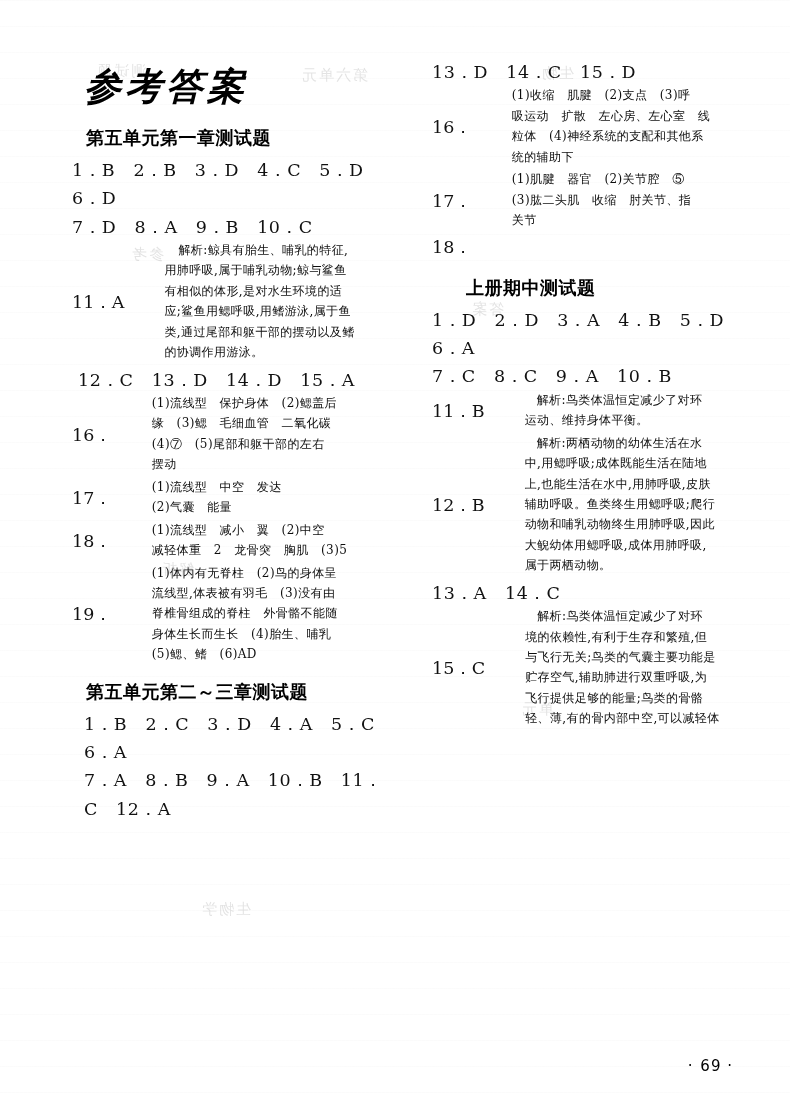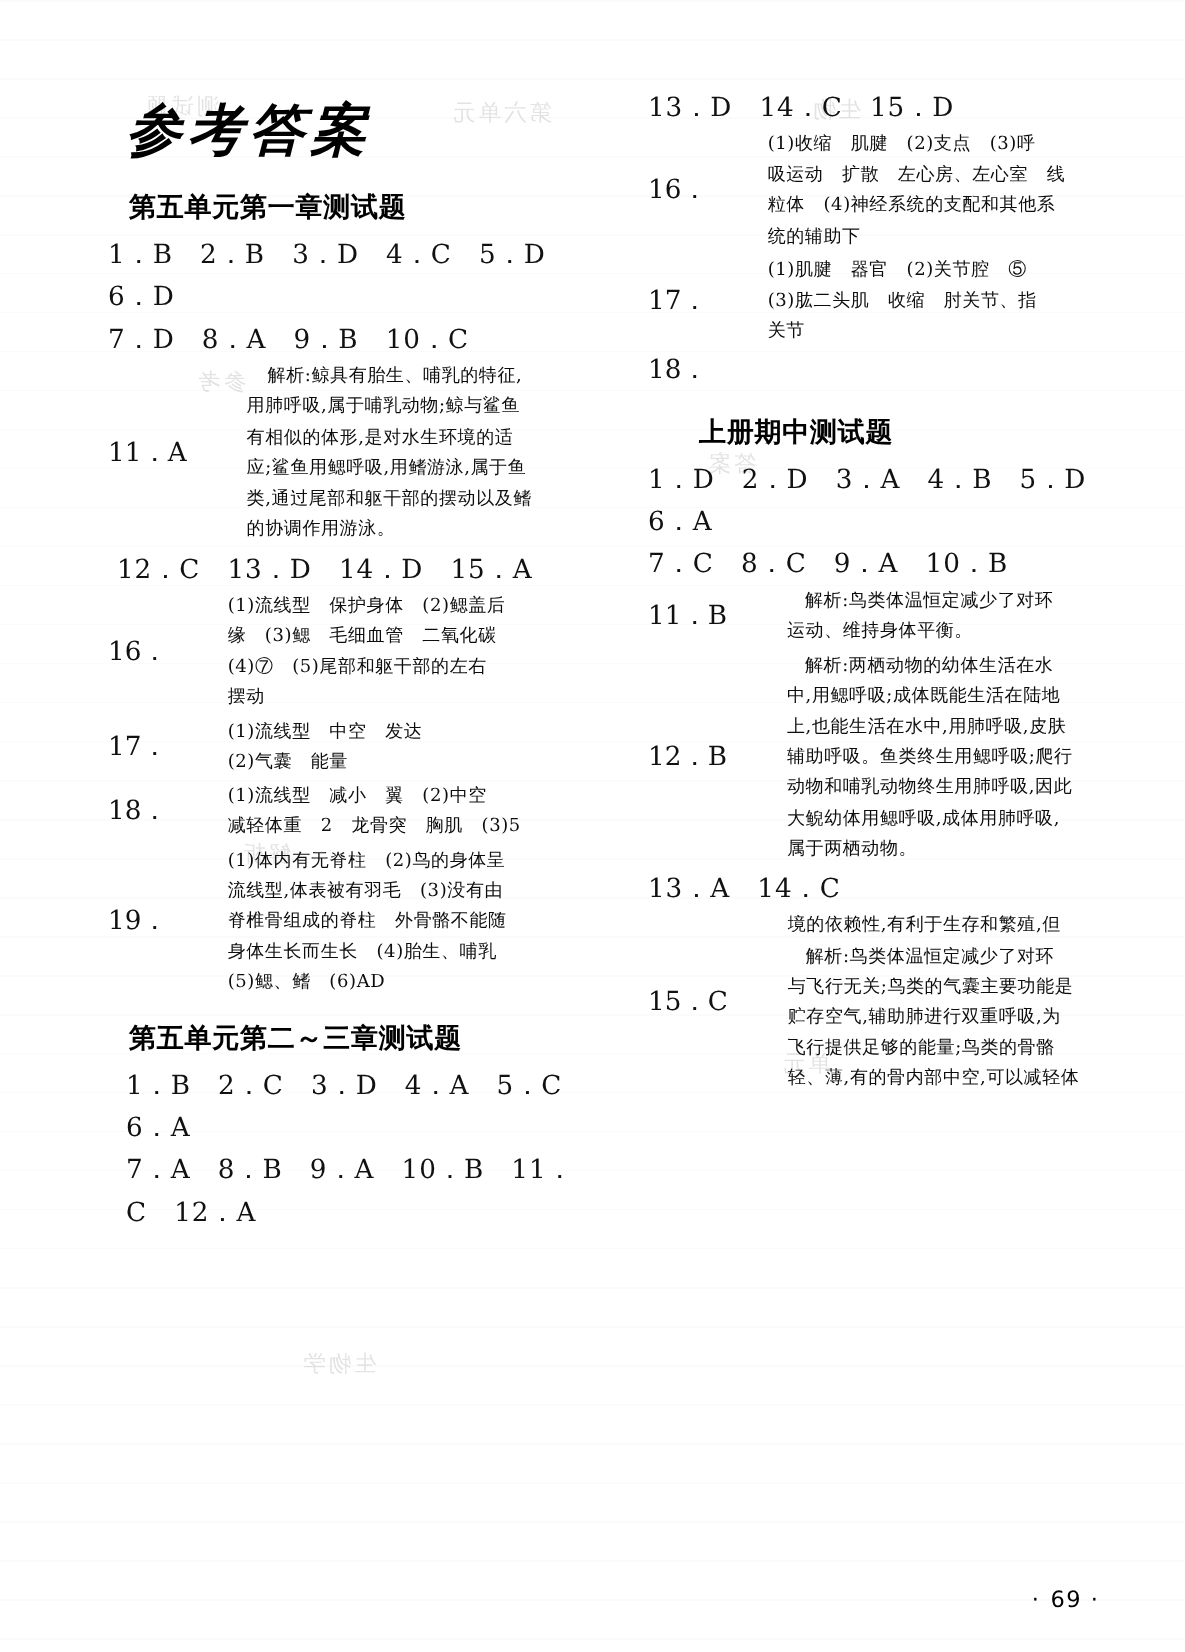--- a/index.html
+++ b/index.html
@@ -245,22 +245,22 @@
           <div class="line">大鲵幼体用鳃呼吸,成体用肺呼吸,</div>
           <div class="line">属于两栖动物。</div>
         </div>
       </div>
 
       <div class="ans-row">13．A　14．C</div>
 
       <div class="item">
         <div class="num">15．C</div>
         <div class="body">
+          <div class="line" style="padding-left:12px;">解析:鸟类体温恒定减少了对环</div>
           <div class="line">境的依赖性,有利于生存和繁殖,但</div>
-          <div class="line" style="padding-left:12px;">解析:鸟类体温恒定减少了对环</div>
           <div class="line">与飞行无关;鸟类的气囊主要功能是</div>
           <div class="line">贮存空气,辅助肺进行双重呼吸,为</div>
           <div class="line">飞行提供足够的能量;鸟类的骨骼</div>
           <div class="line">轻、薄,有的骨内部中空,可以减轻体</div>
         </div>
       </div>
     </div>
   </div>
 
   <div class="footer">

